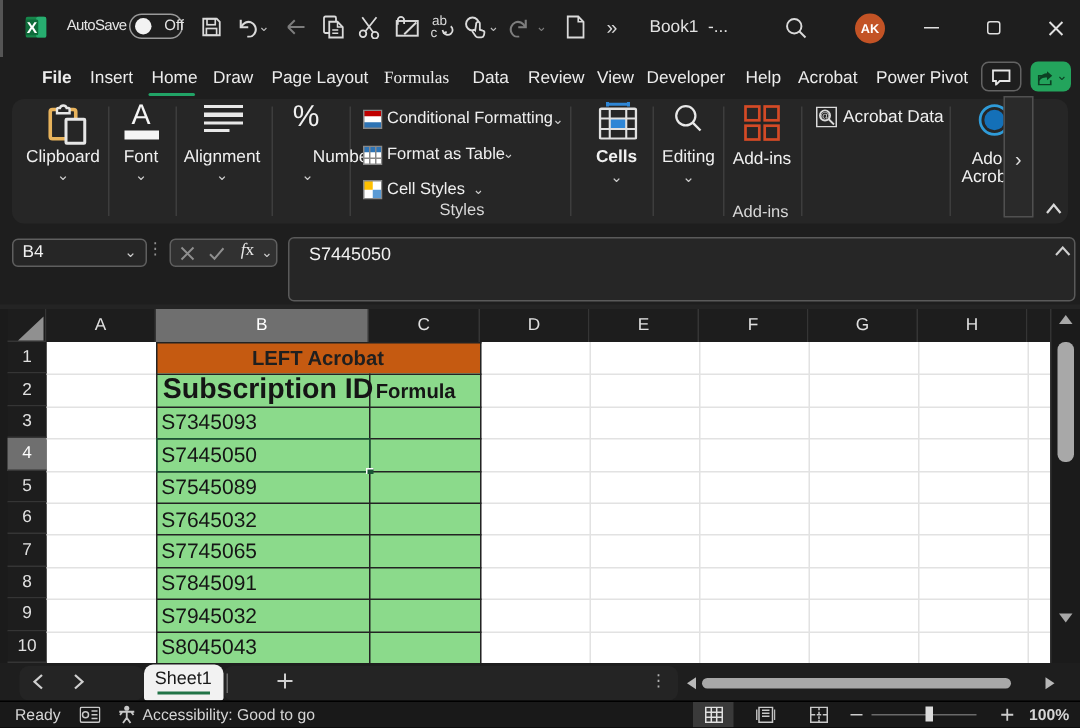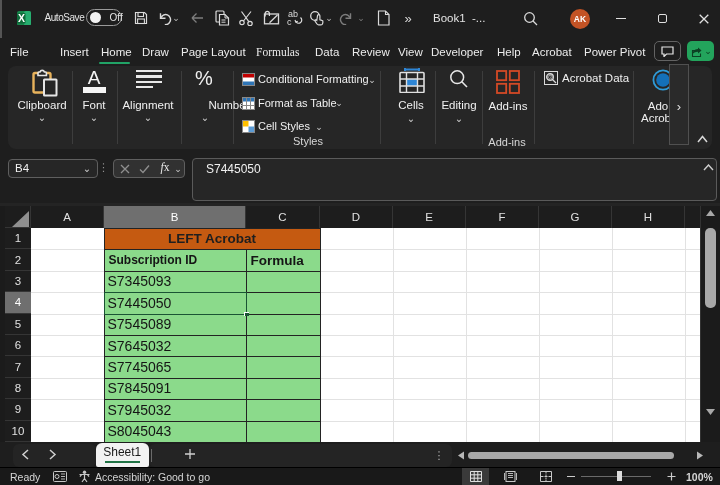--- a/index.html
+++ b/index.html
@@ -73,21 +73,21 @@
 <svg class="a" style="left:523px;top:11px" width="16" height="16" viewBox="0 0 16 16">
       <circle cx="6.5" cy="6.5" r="4.8" fill="none" stroke="#dadada" stroke-width="1.3"></circle>
       <path d="M10 10 L14 14" stroke="#dadada" stroke-width="1.3"></path>
     </svg>
 <div class="a ct" style="left:570px;top:8.5px;width:20px;height:20px;border-radius:50%;background:#c35325;color:#fff;font-size:8.5px;font-weight:bold;display:flex">AK</div>
 <div class="a" style="left:616px;top:18px;width:10px;height:1.4px;background:#e0e0e0"></div>
 <div class="a" style="left:657.5px;top:14px;width:9px;height:9px;border:1.3px solid #e0e0e0;border-radius:2px"></div>
 <svg class="a" style="left:699px;top:13.5px" width="10" height="10" viewBox="0 0 10 10">
       <path d="M0.7 0.7 L9.3 9.3 M9.3 0.7 L0.7 9.3" stroke="#e0e0e0" stroke-width="1.3"></path>
     </svg>
-<div class="a" style="left:10px;top:47px;font-size:11.5px;color:#ececec;font-weight:normal;white-space:nowrap;line-height:1;">File</div>
+<div class="a" style="left:28px;top:47px;font-size:11.5px;color:#ececec;font-weight:bold;white-space:nowrap;line-height:1;">File</div>
 <div class="a" style="left:60px;top:47px;font-size:11.5px;color:#ececec;font-weight:normal;white-space:nowrap;line-height:1;">Insert</div>
 <div class="a" style="left:101px;top:47px;font-size:11.5px;color:#ececec;font-weight:normal;white-space:nowrap;line-height:1;">Home</div>
 <div class="a" style="left:142px;top:47px;font-size:11.5px;color:#ececec;font-weight:normal;white-space:nowrap;line-height:1;">Draw</div>
 <div class="a" style="left:181px;top:47px;font-size:11.5px;color:#ececec;font-weight:normal;white-space:nowrap;line-height:1;">Page Layout</div>
 <div class="a" style="left:256px;top:47px;font-size:11.5px;color:#ececec;font-weight:normal;white-space:nowrap;line-height:1;font-family:Liberation Serif, serif;">Formulas</div>
 <div class="a" style="left:315px;top:47px;font-size:11.5px;color:#ececec;font-weight:normal;white-space:nowrap;line-height:1;">Data</div>
 <div class="a" style="left:352px;top:47px;font-size:11.5px;color:#ececec;font-weight:normal;white-space:nowrap;line-height:1;">Review</div>
 <div class="a" style="left:398px;top:47px;font-size:11.5px;color:#ececec;font-weight:normal;white-space:nowrap;line-height:1;">View</div>
 <div class="a" style="left:431px;top:47px;font-size:11.5px;color:#ececec;font-weight:normal;white-space:nowrap;line-height:1;">Developer</div>
 <div class="a" style="left:497px;top:47px;font-size:11.5px;color:#ececec;font-weight:normal;white-space:nowrap;line-height:1;">Help</div>
@@ -158,21 +158,21 @@
     </svg>
 <div class="a" style="left:258px;top:121px;font-size:11px;color:#f0f0f0;font-weight:normal;white-space:nowrap;line-height:1;">Cell Styles</div>
 <div class="a" style="left:319px;top:126.5px;transform:translate(-50%,-50%);font-size:9px;color:#cfcfcf;font-weight:normal;white-space:nowrap;line-height:1;">⌄</div>
 <div class="a" style="left:308px;top:140.5px;transform:translate(-50%,-50%);font-size:11px;color:#d8d8d8;font-weight:normal;white-space:nowrap;line-height:1;">Styles</div>
 <svg class="a" style="left:399px;top:66.5px" width="26" height="26" viewBox="0 0 26 26">
       <path d="M6 2.5 h14 M6 1 v3 M20 1 v3" stroke="#2e86d6" stroke-width="2"></path>
       <rect x="1" y="5.5" width="24" height="20" rx="1" fill="none" stroke="#e0e0e0" stroke-width="1.6"></rect>
       <rect x="7.5" y="12" width="11" height="7" fill="#2e86d6"></rect>
       <path d="M1 12 h24 M1 19 h24 M7.5 5.5 v20 M18.5 5.5 v20" stroke="#e0e0e0" stroke-width="1.4"></path>
     </svg>
-<div class="a" style="left:411px;top:105.5px;transform:translate(-50%,-50%);font-size:11.5px;color:#f0f0f0;font-weight:normal;white-space:nowrap;line-height:1;">Cells</div>
+<div class="a" style="left:411px;top:105.5px;transform:translate(-50%,-50%);font-size:11.5px;color:#f0f0f0;font-weight:bold;white-space:nowrap;line-height:1;">Cells</div>
 <div class="a" style="left:411px;top:118.5px;transform:translate(-50%,-50%);font-size:10px;color:#cfcfcf;font-weight:normal;white-space:nowrap;line-height:1;">⌄</div>
 <svg class="a" style="left:449px;top:69px" width="20" height="20" viewBox="0 0 20 20">
       <circle cx="8.2" cy="8.2" r="6.4" fill="none" stroke="#e8e8e8" stroke-width="1.5"></circle>
       <path d="M12.8 12.8 L18 18" stroke="#e8e8e8" stroke-width="1.6"></path>
     </svg>
 <div class="a" style="left:459px;top:105.5px;transform:translate(-50%,-50%);font-size:11.5px;color:#f0f0f0;font-weight:normal;white-space:nowrap;line-height:1;">Editing</div>
 <div class="a" style="left:459px;top:118.5px;transform:translate(-50%,-50%);font-size:10px;color:#cfcfcf;font-weight:normal;white-space:nowrap;line-height:1;">⌄</div>
 <svg class="a" style="left:496px;top:70px" width="24" height="24" viewBox="0 0 24 24">
       <rect x="1" y="1" width="9.2" height="9.2" fill="none" stroke="#d44a26" stroke-width="1.8"></rect>
       <rect x="13.8" y="1" width="9.2" height="9.2" fill="none" stroke="#d44a26" stroke-width="1.8"></rect>
@@ -274,21 +274,21 @@
 <div class="a" style="left:104px;top:249.4px;width:217px;height:1px;background:#232323"></div>
 <div class="a" style="left:104px;top:270.8px;width:217px;height:1px;background:#232323"></div>
 <div class="a" style="left:104px;top:292.2px;width:217px;height:1px;background:#232323"></div>
 <div class="a" style="left:104px;top:313.6px;width:217px;height:1px;background:#232323"></div>
 <div class="a" style="left:104px;top:335.0px;width:217px;height:1px;background:#232323"></div>
 <div class="a" style="left:104px;top:356.4px;width:217px;height:1px;background:#232323"></div>
 <div class="a" style="left:104px;top:377.79999999999995px;width:217px;height:1px;background:#232323"></div>
 <div class="a" style="left:104px;top:399.2px;width:217px;height:1px;background:#232323"></div>
 <div class="a" style="left:104px;top:420.6px;width:217px;height:1px;background:#232323"></div>
 <div class="a" style="left:246px;top:249.4px;width:1px;height:192.6px;background:#232323"></div>
-<div class="a" style="left:108.5px;top:249.4px;height:21.4px;display:flex;align-items:center;color:#151515;font-weight:bold;font-size:12px;white-space:nowrap">Subscription ID</div>
+<div class="a" style="left:108.5px;top:249.4px;height:21.4px;display:flex;align-items:center;color:#151515;font-weight:bold;font-size:19px;white-space:nowrap">Subscription ID</div>
 <div class="a" style="left:250.5px;top:249.4px;height:21.4px;display:flex;align-items:center;color:#151515;font-weight:bold;font-size:13.5px;white-space:nowrap">Formula</div>
 <div class="a" style="left:107.5px;top:270.8px;height:21.4px;display:flex;align-items:center;color:#151515;font-size:14px;white-space:nowrap">S7345093</div>
 <div class="a" style="left:107.5px;top:292.2px;height:21.4px;display:flex;align-items:center;color:#151515;font-size:14px;white-space:nowrap">S7445050</div>
 <div class="a" style="left:107.5px;top:313.6px;height:21.4px;display:flex;align-items:center;color:#151515;font-size:14px;white-space:nowrap">S7545089</div>
 <div class="a" style="left:107.5px;top:335.0px;height:21.4px;display:flex;align-items:center;color:#151515;font-size:14px;white-space:nowrap">S7645032</div>
 <div class="a" style="left:107.5px;top:356.4px;height:21.4px;display:flex;align-items:center;color:#151515;font-size:14px;white-space:nowrap">S7745065</div>
 <div class="a" style="left:107.5px;top:377.79999999999995px;height:21.4px;display:flex;align-items:center;color:#151515;font-size:14px;white-space:nowrap">S7845091</div>
 <div class="a" style="left:107.5px;top:399.2px;height:21.4px;display:flex;align-items:center;color:#151515;font-size:14px;white-space:nowrap">S7945032</div>
 <div class="a" style="left:107.5px;top:420.6px;height:21.4px;display:flex;align-items:center;color:#151515;font-size:14px;white-space:nowrap">S8045043</div>
 <div class="a" style="left:103.5px;top:291.7px;width:143.5px;height:22.9px;border:1.5px solid #1a5434"></div>

